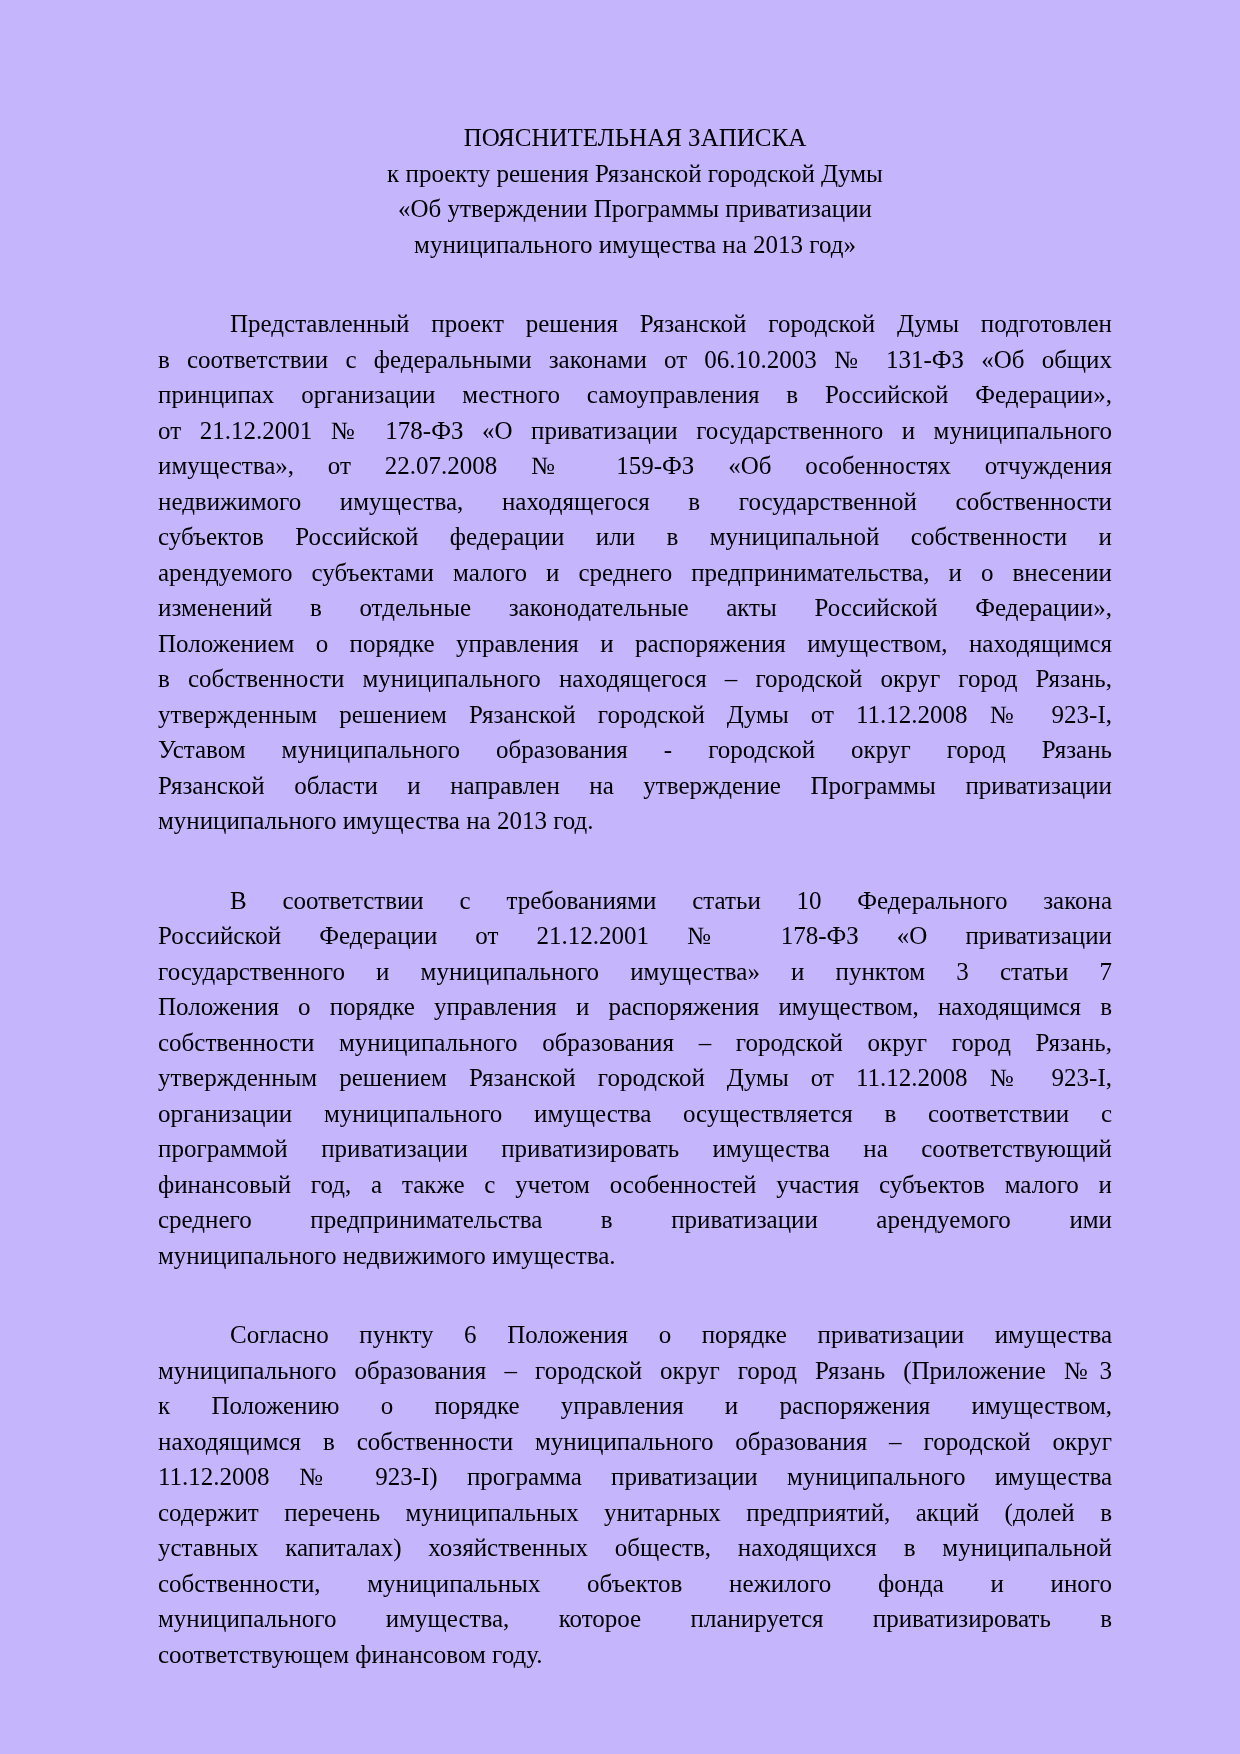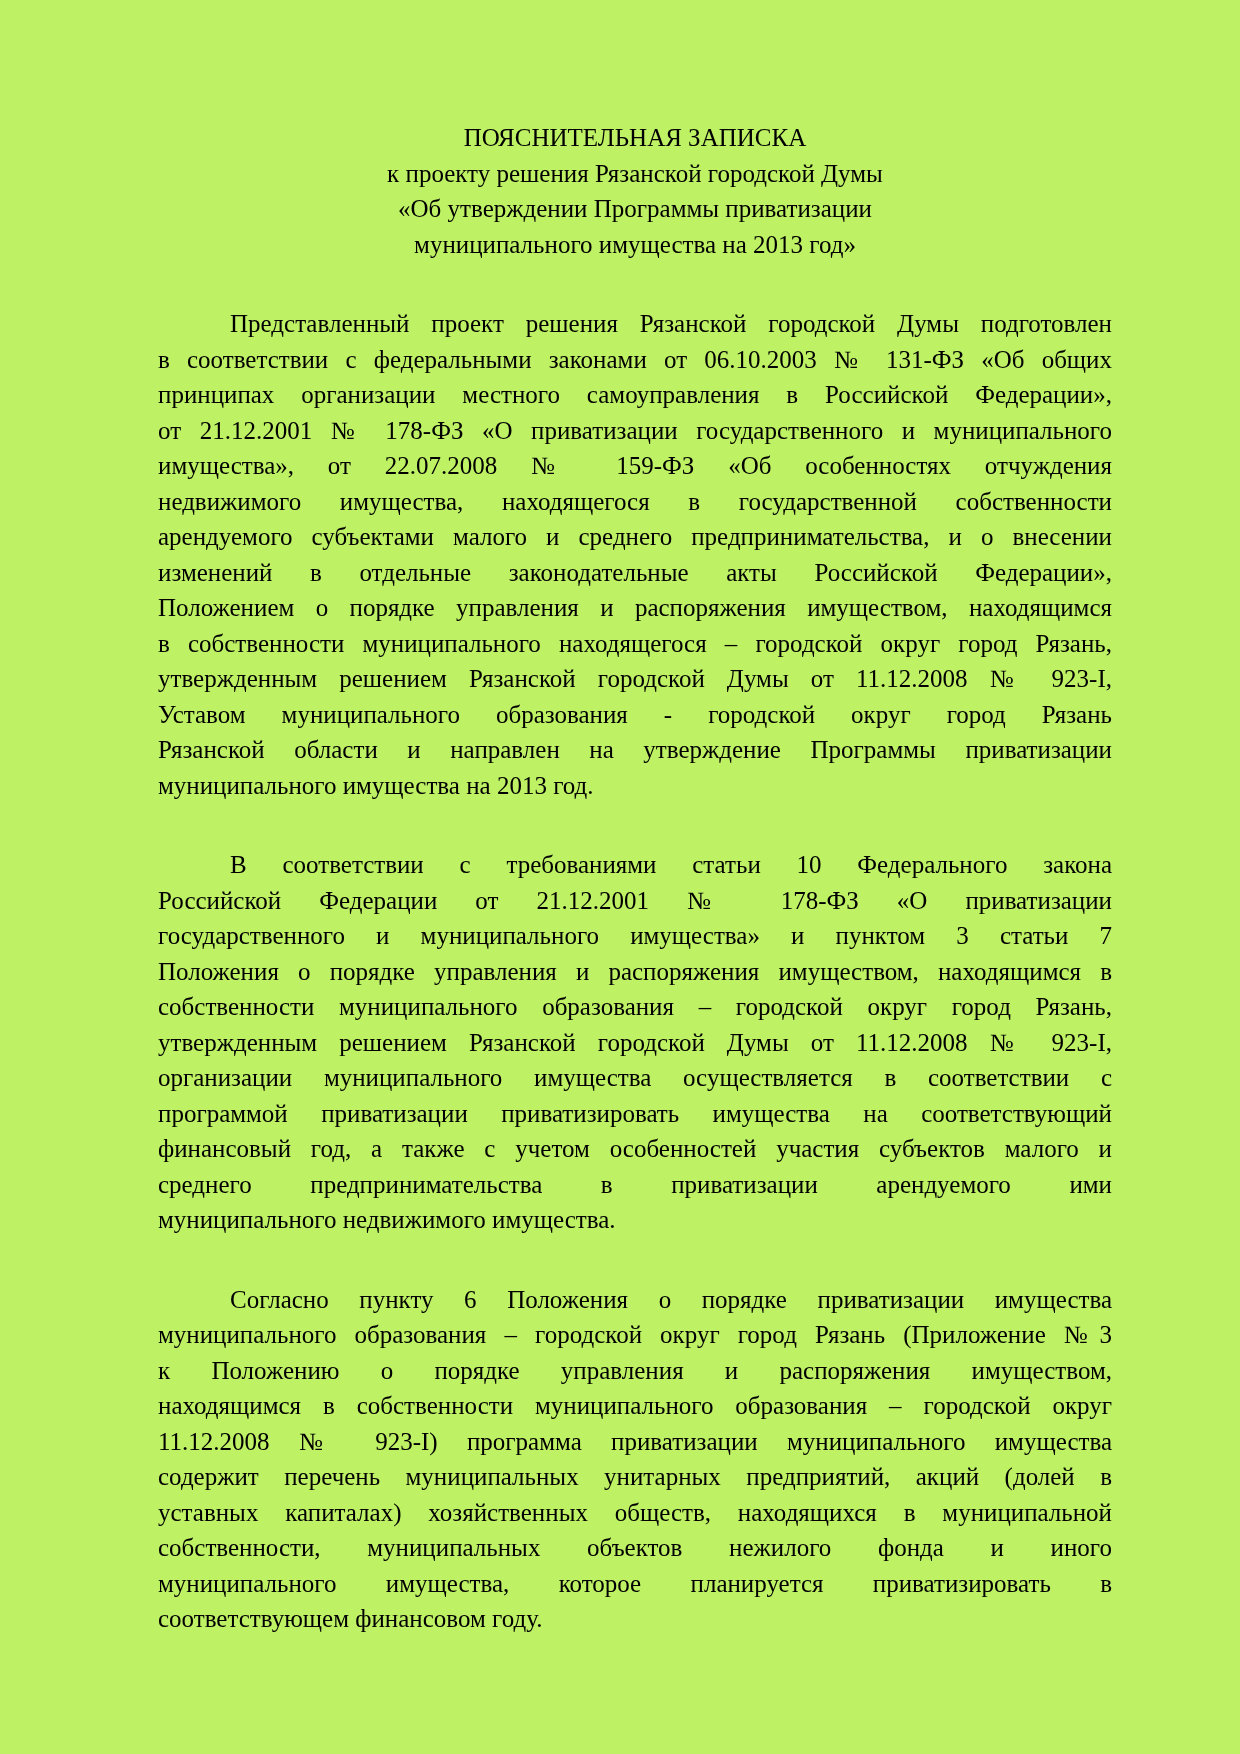--- a/index.html
+++ b/index.html
@@ -1,21 +1,21 @@
 <!DOCTYPE html>
 <html lang="ru"><head>
 <meta charset="utf-8">
 <style>
   html, body { margin: 0; padding: 0; }
   body { background: #ffffff; }
   .page {
     position: relative;
     width: 1240px;
     height: 1754px;
-    background: #bef264;
+    background: #c4b5fd;
     color: #000000;
     font-family: "Liberation Serif", "DejaVu Serif", serif;
     overflow: hidden;
   }
   .content {
     position: absolute;
     left: 158px;
     top: 120px;
     width: 954px;
   }
@@ -52,20 +52,21 @@
         <div class="title-line">муниципального имущества на 2013 год»</div>
       </header>
     <main class="doc-body">
         <div class="para">
           <div class="bline first">Представленный проект решения Рязанской городской Думы подготовлен</div>
           <div class="bline">в соответствии с федеральными законами от 06.10.2003 № 131-ФЗ «Об общих</div>
           <div class="bline">принципах организации местного самоуправления в Российской Федерации»,</div>
           <div class="bline">от 21.12.2001 № 178-ФЗ «О приватизации государственного и муниципального</div>
           <div class="bline">имущества», от 22.07.2008 № 159-ФЗ «Об особенностях отчуждения</div>
           <div class="bline">недвижимого имущества, находящегося в государственной собственности</div>
+          <div class="bline">субъектов Российской федерации или в муниципальной собственности и</div>
           <div class="bline">арендуемого субъектами малого и среднего предпринимательства, и о внесении</div>
           <div class="bline">изменений в отдельные законодательные акты Российской Федерации»,</div>
           <div class="bline">Положением о порядке управления и распоряжения имуществом, находящимся</div>
           <div class="bline">в собственности муниципального находящегося – городской округ город Рязань,</div>
           <div class="bline">утвержденным решением Рязанской городской Думы от 11.12.2008 № 923-I,</div>
           <div class="bline">Уставом муниципального образования - городской округ город Рязань</div>
           <div class="bline">Рязанской области и направлен на утверждение Программы приватизации</div>
           <div class="bline last">муниципального имущества на 2013 год.</div>
         </div>
         <div class="para">

